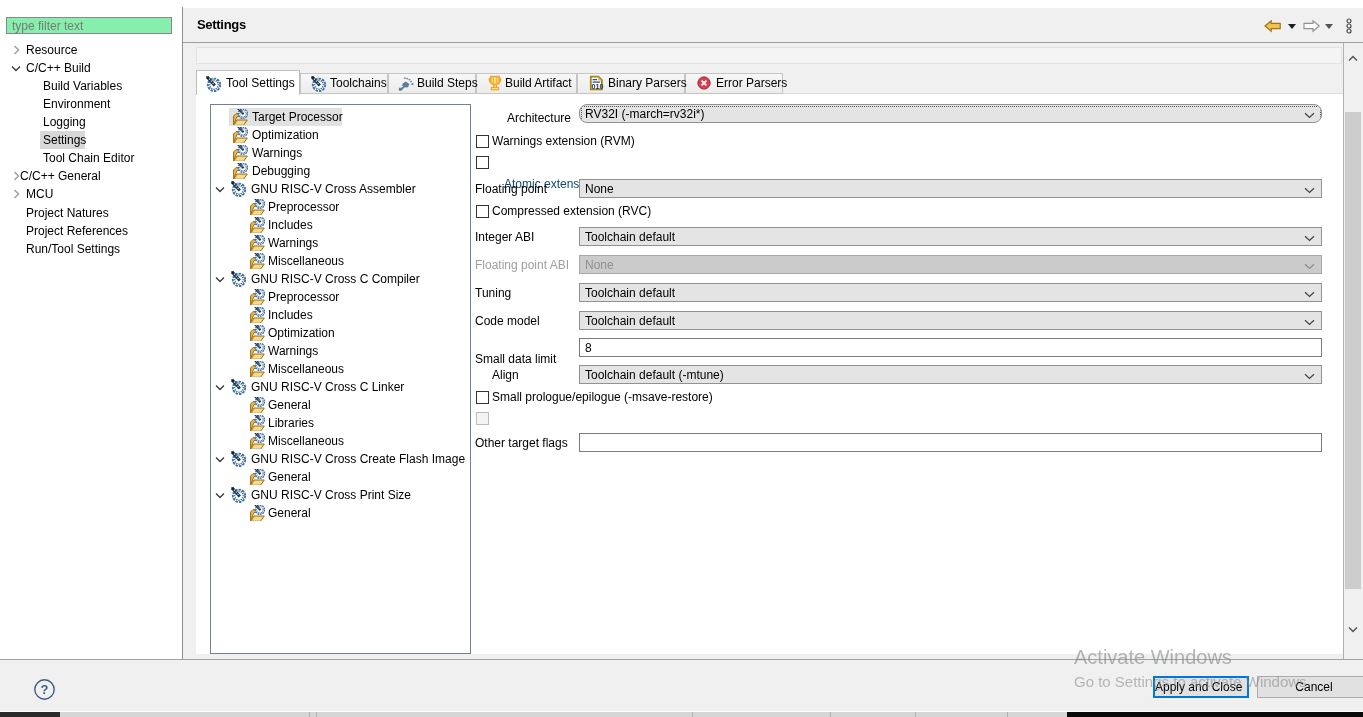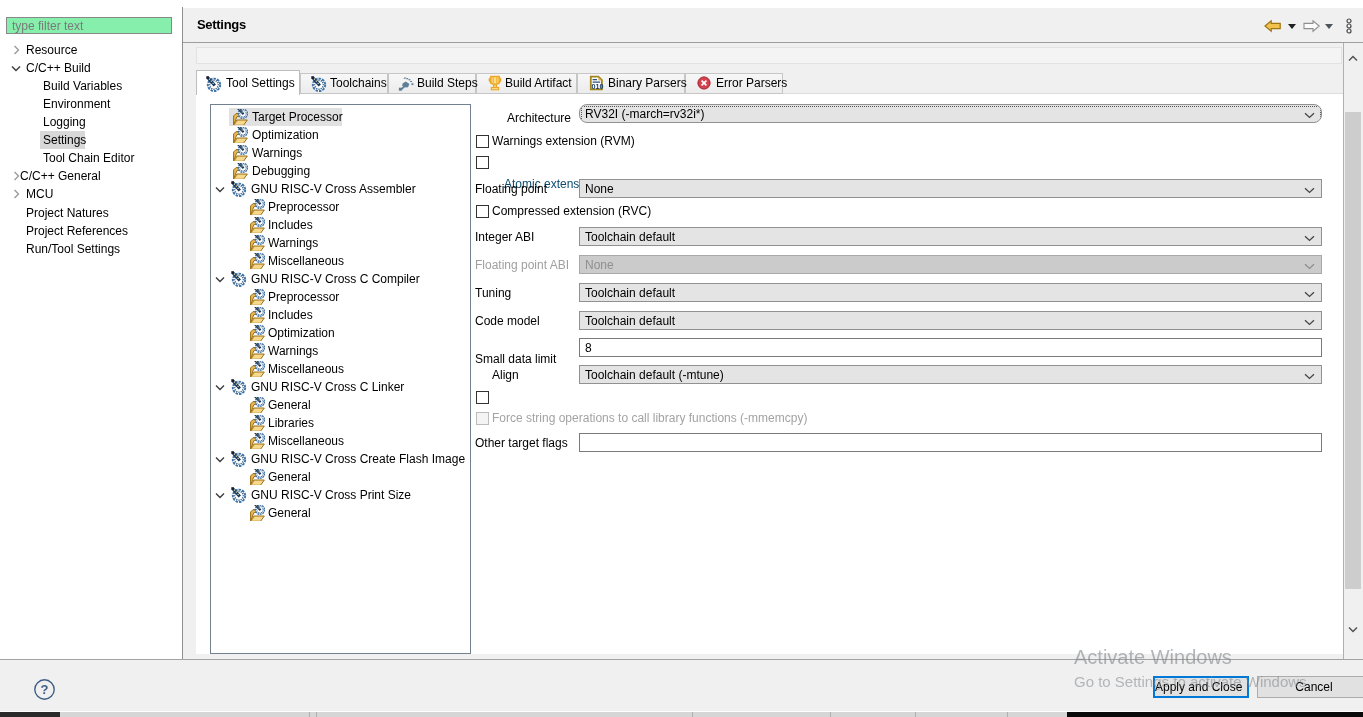--- a/index.html
+++ b/index.html
@@ -327,22 +327,22 @@
   <div class="dd" style="top:311px;line-height:18px;">Toolchain default<svg class="chev" width="11" height="7">
         <path d="M1 1.2 L5.5 5.4 L10 1.2" fill="none" stroke="#454545" stroke-width="1.3"></path>
       </svg></div>
   <div class="txt" style="left:475px;top:350px;line-height:18px;color:#000;">Small data limit</div>
   <div class="ti" style="top:338px;line-height:18px;">8</div>
   <div class="txt" style="left:475px;top:365.5px;line-height:18px;color:#000;margin-left:17px;">Align</div>
   <div class="dd" style="top:365px;line-height:18px;">Toolchain default (-mtune)<svg class="chev" width="11" height="7">
         <path d="M1 1.2 L5.5 5.4 L10 1.2" fill="none" stroke="#454545" stroke-width="1.3"></path>
       </svg></div>
   <div class="cb" style="left:476px;top:391px;"></div>
+  <div class="txt" style="left:492px;top:388px;line-height:18px;color:#000;">Small prologue/epilogue (-msave-restore)</div>
   <div class="cb dis" style="left:476px;top:412px;"></div>
-  <div class="txt" style="left:492px;top:409px;line-height:18px;color:#a3a3a3;">Force string operations to call library functions (-mmemcpy)</div>
   <div class="txt" style="left:475px;top:434px;line-height:18px;color:#000;">Other target flags</div>
   <div class="ti" style="top:433px;line-height:18px;"></div>
 
   <svg class="ab" style="left:1348px;top:55px;" width="10" height="7">
       <path d="M1 5.5 L5 1.5 L9 5.5" fill="none" stroke="#545454" stroke-width="1.5"></path>
     </svg>
   <div class="ab" style="left:1345px;top:112px;width:16px;height:477px;background:#cdcdcd;"></div>
   <svg class="ab" style="left:1348px;top:626px;" width="10" height="7">
       <path d="M1 1.5 L5 5.5 L9 1.5" fill="none" stroke="#545454" stroke-width="1.5"></path>
     </svg>

